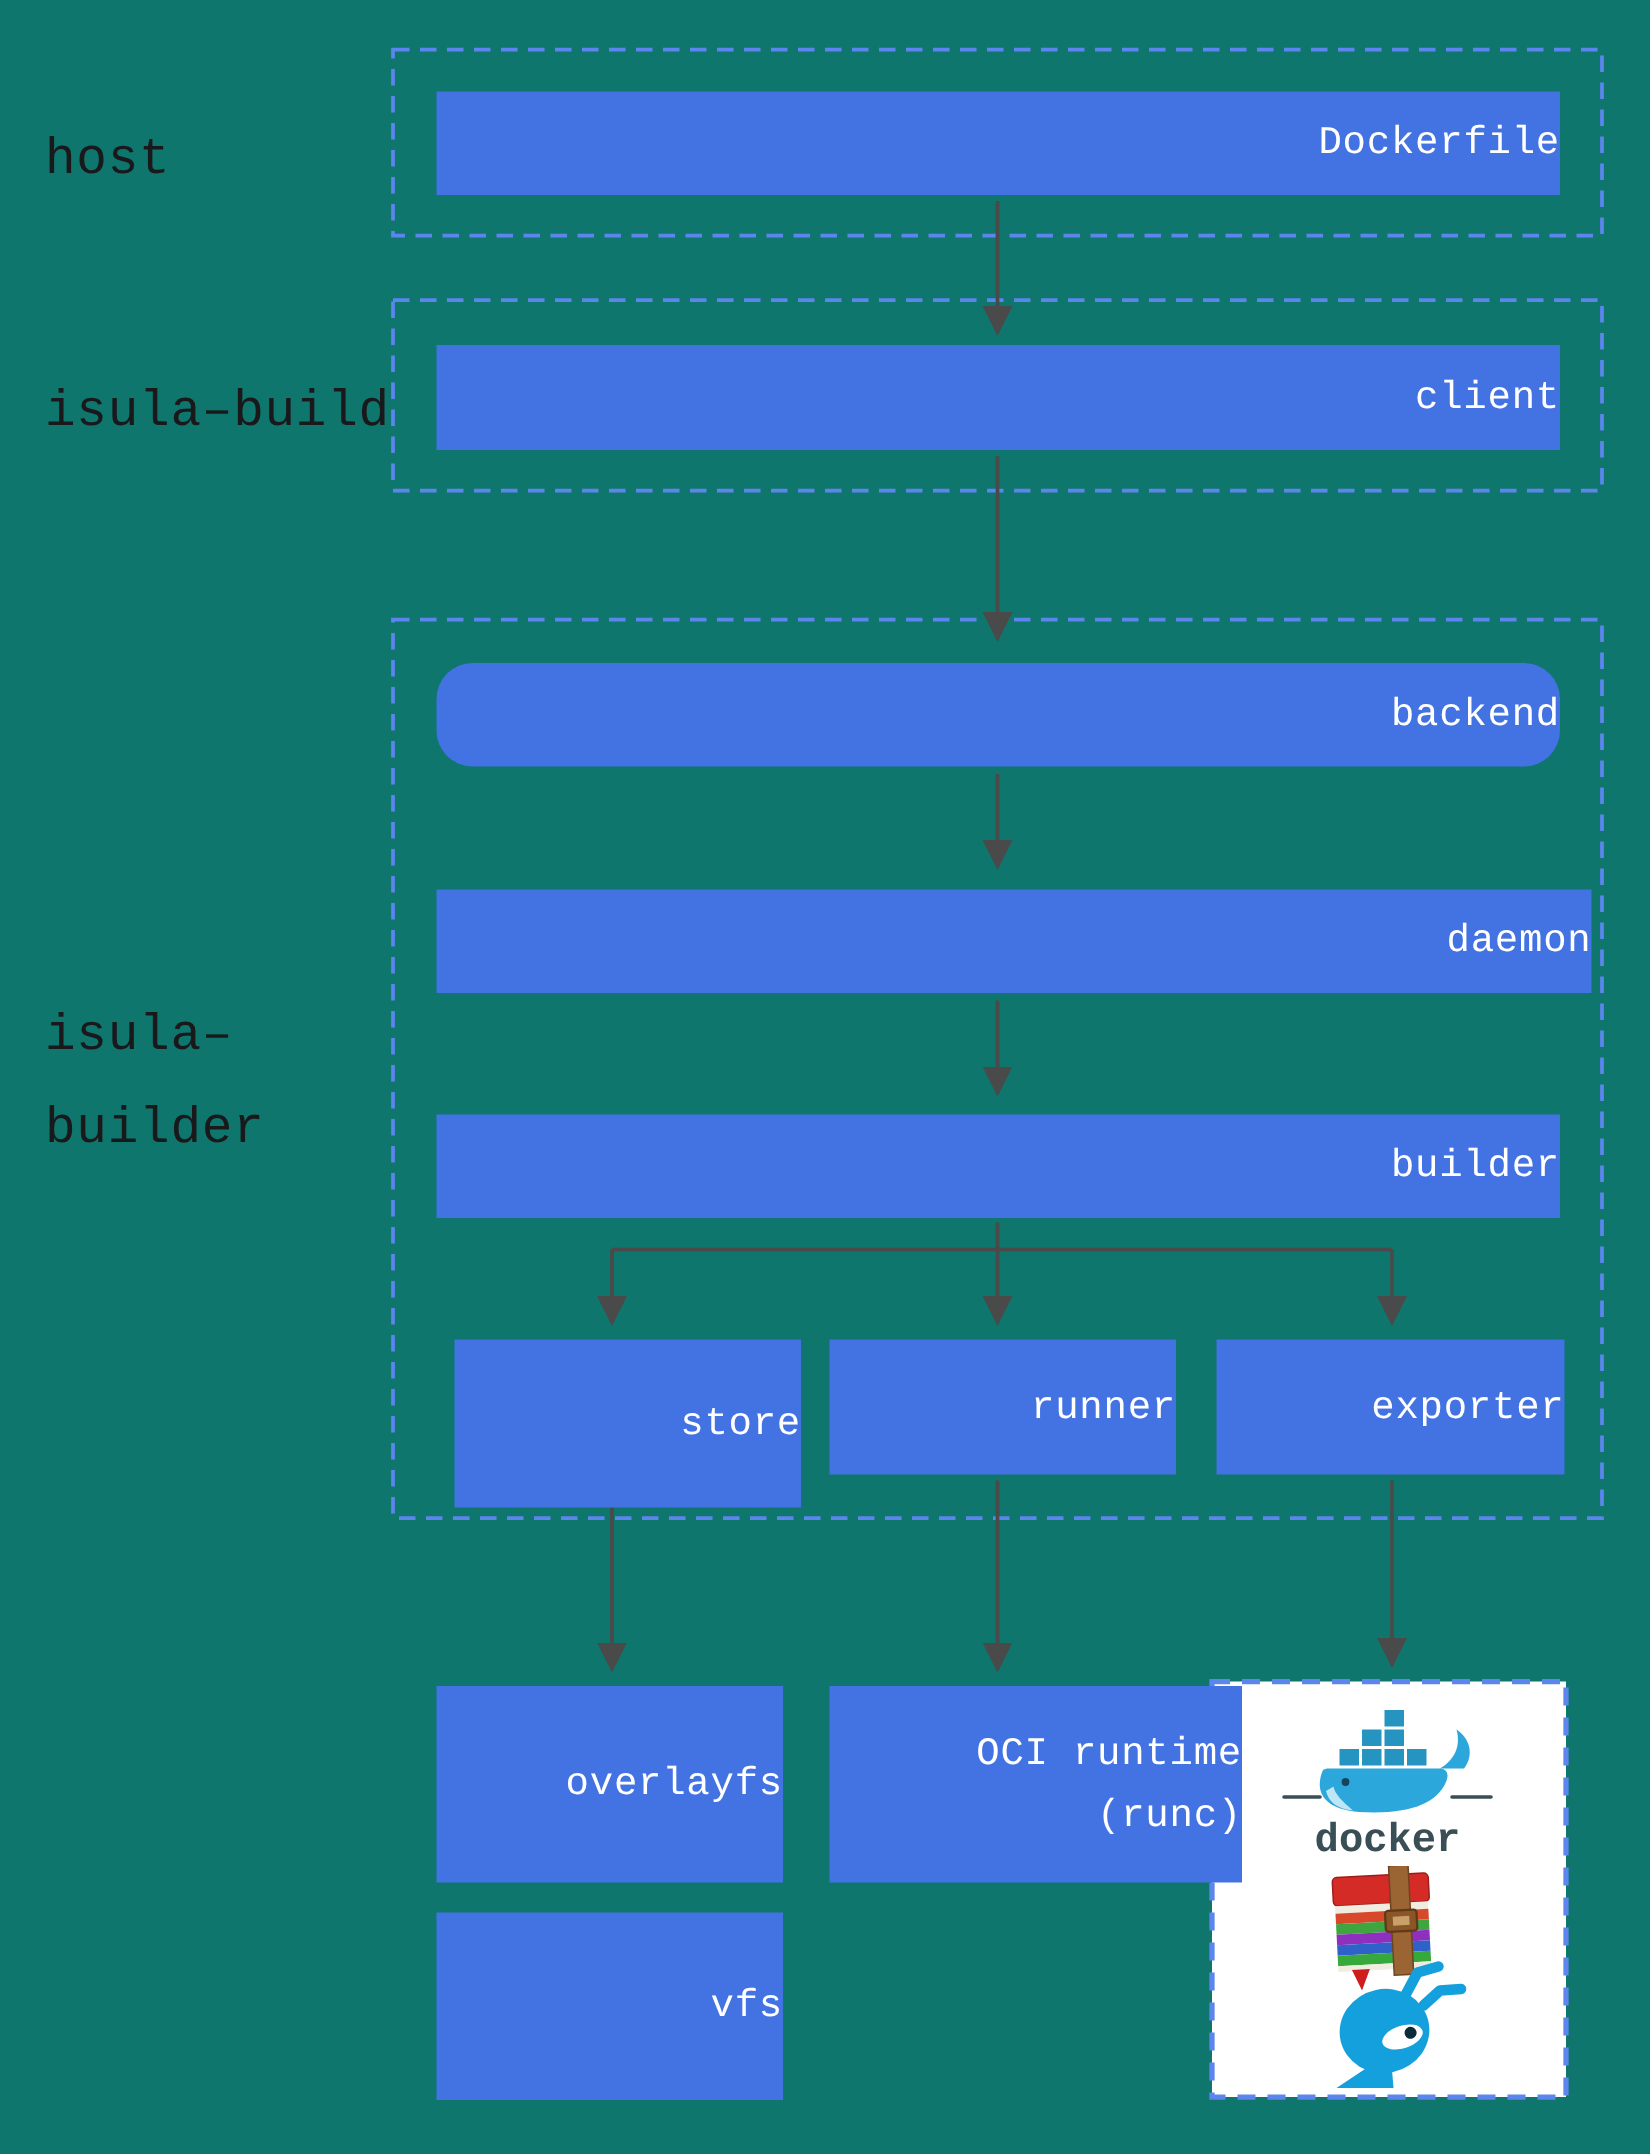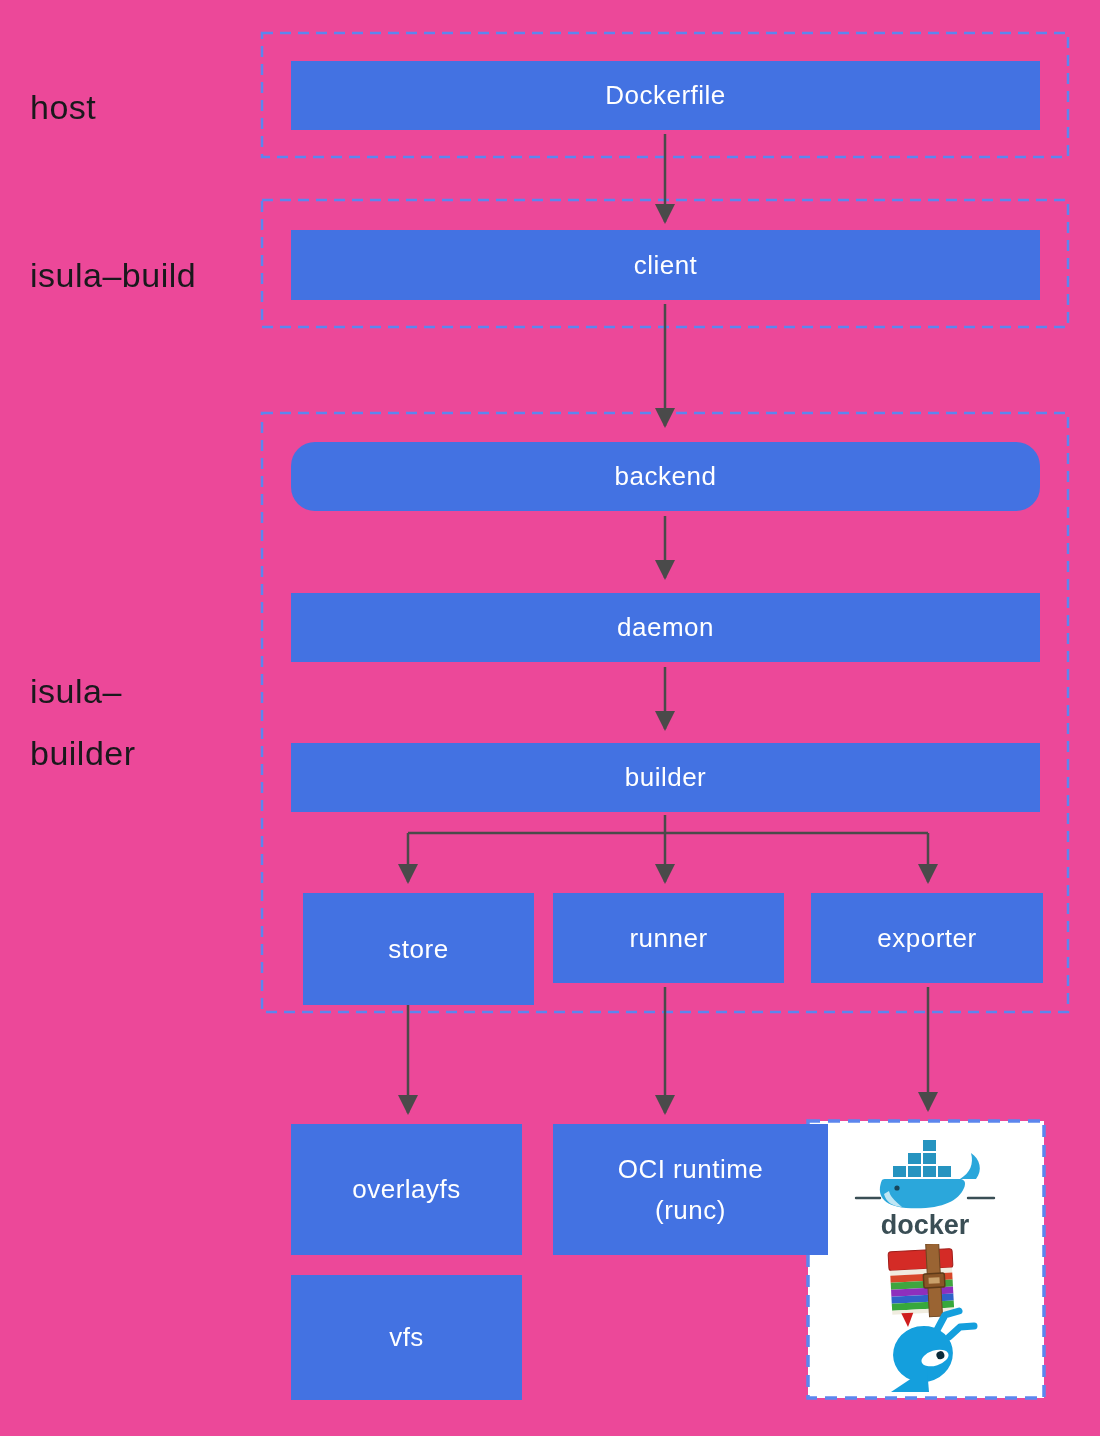--- a/index.html
+++ b/index.html
@@ -1,23 +1,23 @@
 <!DOCTYPE html>
 <html><head>
 <meta charset="utf-8">
 <style>
   html,body{margin:0;padding:0;background:#e5e5e6;}
   .canvas{
-    position:relative;width:1100px;height:1436px;background:#ec4899;
-    font-family:Liberation Sans, sans-serif;overflow:hidden;
+    position:relative;width:1100px;height:1436px;background:#0f766e;
+    font-family:Liberation Mono, monospace;overflow:hidden;
   }
   .overlay{position:absolute;left:0;top:0;width:1100px;height:1436px;}
   .node{
     position:absolute;background:#4372e2;color:#fff;
-    display:flex;flex-direction:column;align-items:center;justify-content:center;
+    display:flex;flex-direction:column;align-items:flex-end;justify-content:center;
     font-size:26px;line-height:1.55;text-align:center;letter-spacing:.5px;
   }
   .side-label{
     position:absolute;color:#19191c;font-size:34px;line-height:62px;letter-spacing:.5px;
   }
   .logo{position:absolute;}
   .docker-word{font-weight:bold;}
 </style>
 </head>
 <body>
@@ -64,21 +64,21 @@
     </div>
 
   <div class="node" style="left:291px;top:230px;width:749px;height:70px;">
       <span>client</span>
     </div>
 
   <div class="node" style="left:291px;top:442px;width:749px;height:69px;border-radius:24px;">
       <span>backend</span>
     </div>
 
-  <div class="node" style="left:291px;top:593px;width:749px;height:69px;">
+  <div class="node" style="left:291px;top:593px;width:749px;height:69px;padding-left:21px;">
       <span>daemon</span>
     </div>
 
   <div class="node" style="left:291px;top:743px;width:749px;height:69px;">
       <span>builder</span>
     </div>
 
   <div class="node" style="left:291px;top:893px;width:231px;height:112px;margin-left:12px;">
       <span>store</span>
     </div>

